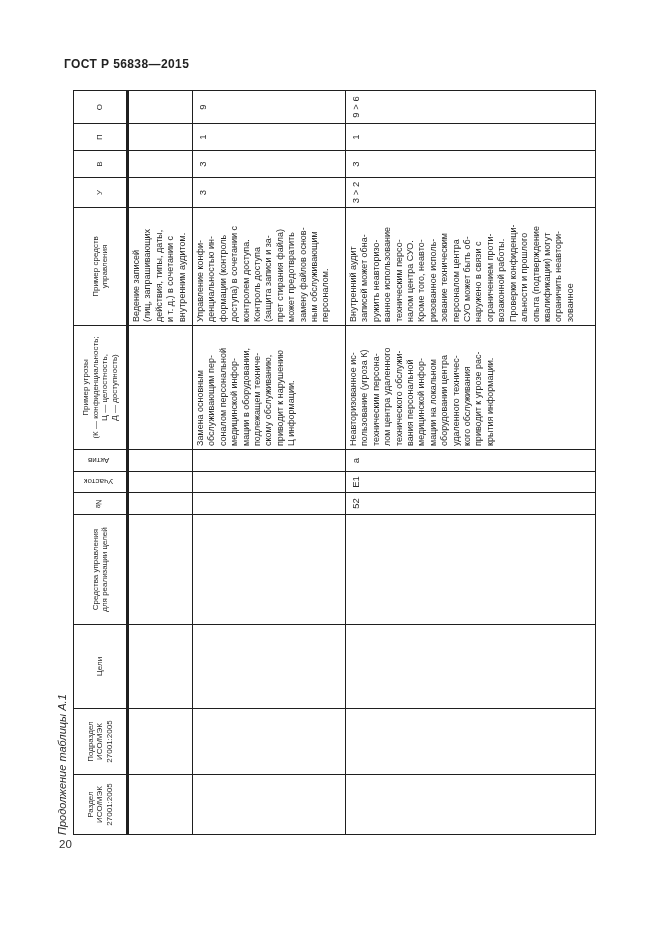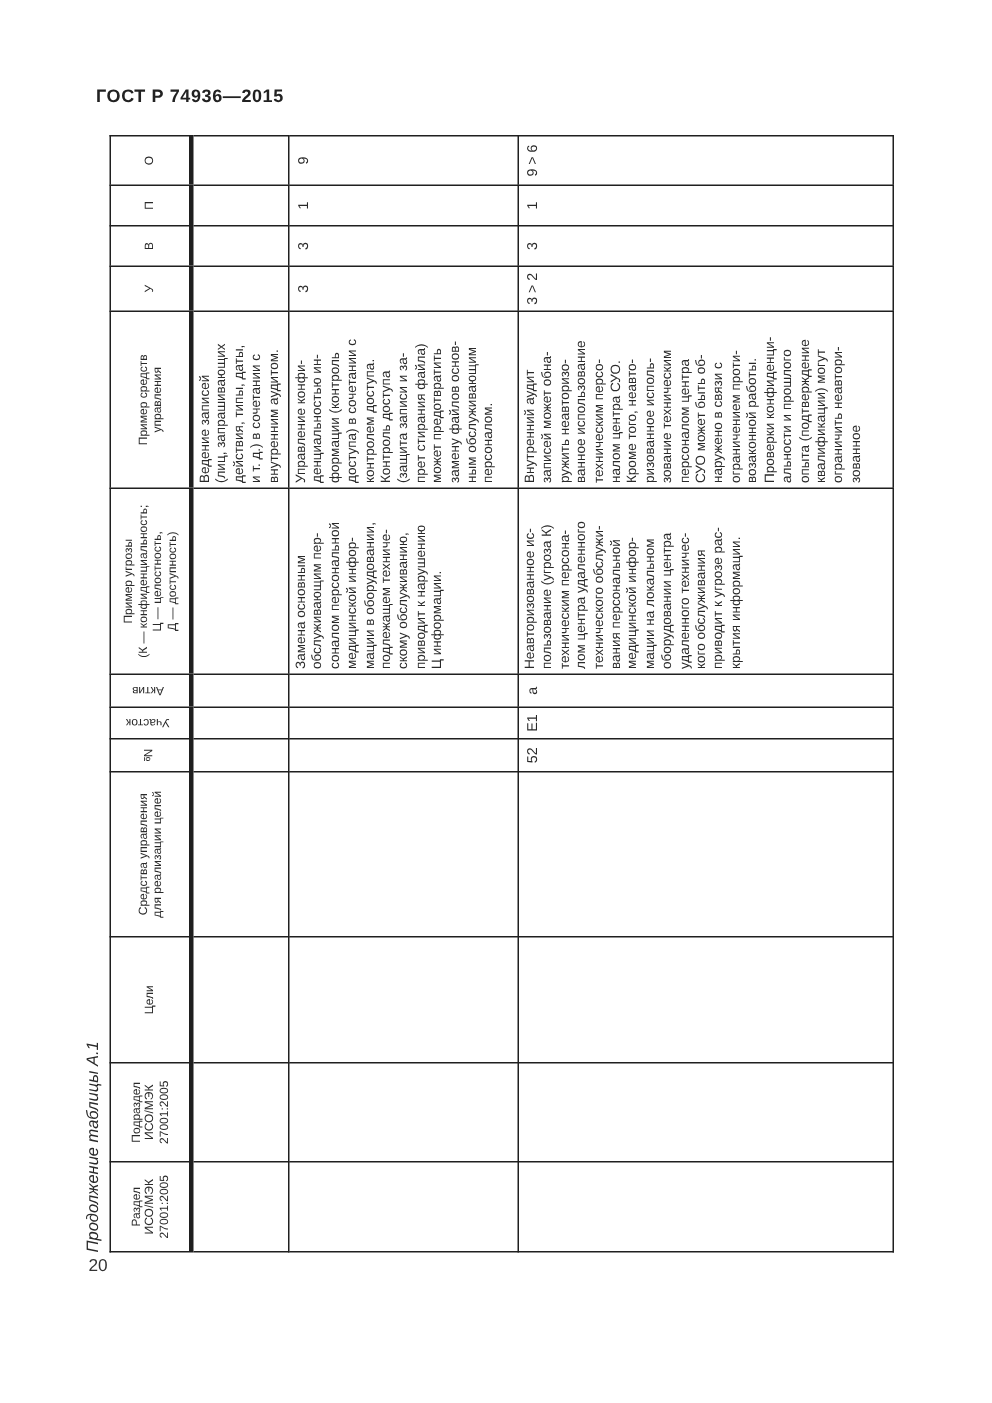--- a/index.html
+++ b/index.html
@@ -52,21 +52,21 @@
   table.gost td.v{
     font-size:9.5px;vertical-align:top;text-align:center;padding-top:4px;
     white-space:nowrap;
   }
 </style>
 </head>
 <body>
 
 <div class="page">
 
-  <div class="doc-header">ГОСТ Р 74936—2015</div>
+  <div class="doc-header">ГОСТ Р 56838—2015</div>
 
   <div class="rotated-wrap">
 
     <div class="table-caption">Продолжение таблицы А.1</div>
 
     <table class="gost">
       <colgroup>
         <col style="width:60px">
           <col style="width:66px">
           <col style="width:84px">

